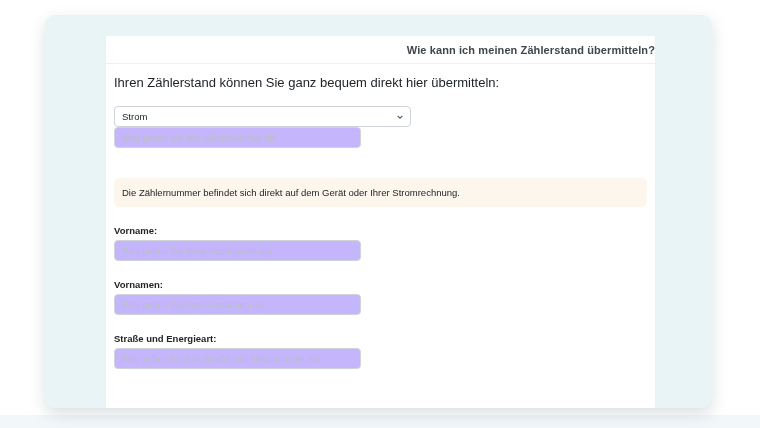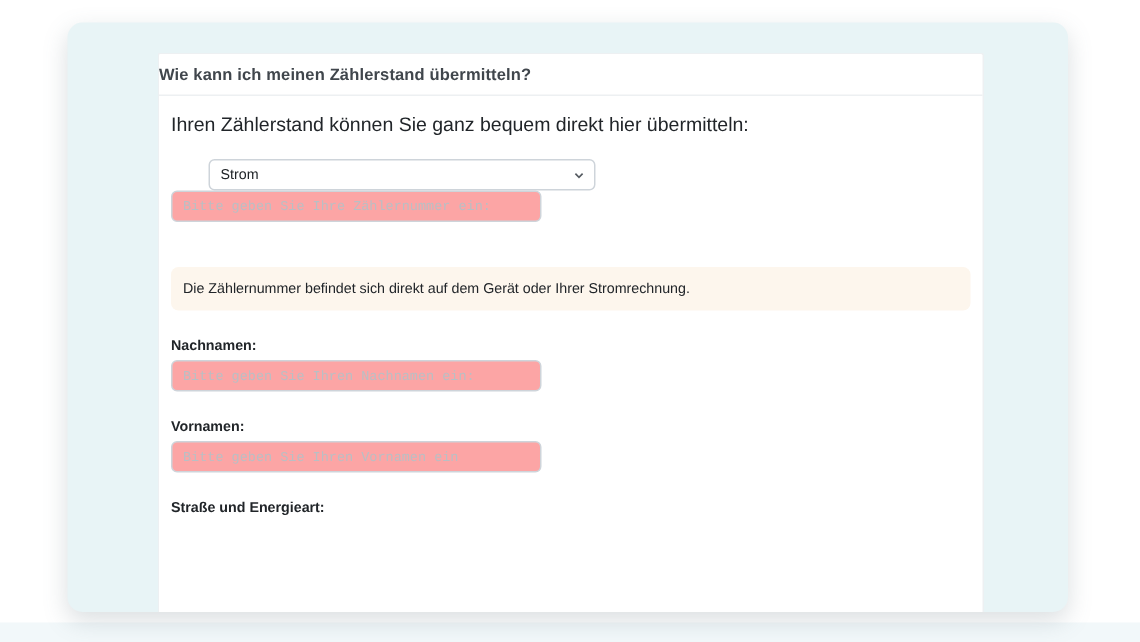--- a/index.html
+++ b/index.html
@@ -23,54 +23,54 @@
   .panel {
     position:absolute; left:60px; top:20px; width:551px; height:373px;
     background:var(--panel-bg, #ffffff);
     border:1px solid #edf0f2; border-bottom:none;
     box-sizing:border-box;
     border-radius:2px 2px 0 0;
   }
   .panel-header {
     height:27px;
     border-bottom:1px solid #edf0f2;
-    display:flex; align-items:center; justify-content:flex-start;
+    display:flex; align-items:center; justify-content:flex-end;
   }
   .panel-title {
     margin:0; font-size:11px; font-weight:bold;
     color:#40464c; letter-spacing:.1px;
   }
   .panel-body { padding:0 8px; }
   .intro {
     margin:11px 0 16px; font-size:13px; font-weight:normal;
     color:var(--label-text, #212529);
   }
   .field-label {
     display:block; font-size:9.5px; font-weight:bold;
     color:var(--label-text, #212529);
   }
   .lbl-energy   { margin:8px 0 4px; }
   .lbl-meter    { margin:15px 0 4px; }
   .lbl-block    { margin:18px 0 4px; }
-  .select-wrap { position:relative; width:258px; height:21px;margin-left:25px; }
+  .select-wrap { position:relative; width:297px; height:21px; }
   .select {
     width:100%; height:100%;
     -webkit-appearance:none; appearance:none;
     border:1px solid var(--input-border, #ced4da); border-radius:4px;
     background:#fff; font-family:inherit; font-size:9.5px;
     color:#212529; padding:0 20px 0 7px; outline:none;
   }
   .chevron {
     position:absolute; right:7px; top:50%; transform:translateY(-50%);
     width:8px; height:8px; pointer-events:none; color:#555b61;
   }
   .text-input {
     display:block; width:247px; height:21px; box-sizing:border-box;
     border:1px solid var(--input-border, #ced4da); border-radius:4px;
-    background:#fca5a5; font-family:Liberation Mono, monospace; font-size:9px;
+    background:#c4b5fd; font-family:Liberation Sans, sans-serif; font-size:9px;
     color:#212529; padding:0 7px; outline:none;
   }
   .text-input::placeholder { color:var(--placeholder-text, #b9bfc4); }
   .hint {
     margin-top:30px; padding:9px 8px;
     background:var(--hint-bg, #fdf6ed);
     border-radius:5px;
     font-size:9.5px; color:var(--label-text, #212529);
     line-height:1.2;
   }
@@ -99,23 +99,24 @@
           <polyline points="2,3.5 5,6.5 8,3.5"></polyline>
         </svg>
       </div>
 
       <input class="text-input" type="text" placeholder="Bitte geben Sie Ihre Zählernummer ein:" style="">
 
       <div class="hint">
         <span>Die Zählernummer befindet sich direkt auf dem Gerät oder Ihrer Stromrechnung.</span>
       </div>
 
-      <label class="field-label lbl-block">Nachnamen:</label>
+      <label class="field-label lbl-block">Vorname:</label>
       <input class="text-input" type="text" placeholder="Bitte geben Sie Ihren Nachnamen ein:" style="">
 
       <label class="field-label lbl-block">Vornamen:</label>
       <input class="text-input" type="text" placeholder="Bitte geben Sie Ihren Vornamen ein" style="">
 
       <label class="field-label lbl-block">Straße und Energieart:</label>
+      <input class="text-input" type="text" placeholder="Bitte geben Sie Ihre Straße inkl. Hausnummer ein:" style="">
 
     </div>
   </div>
 </div>
 
 </body></html>

